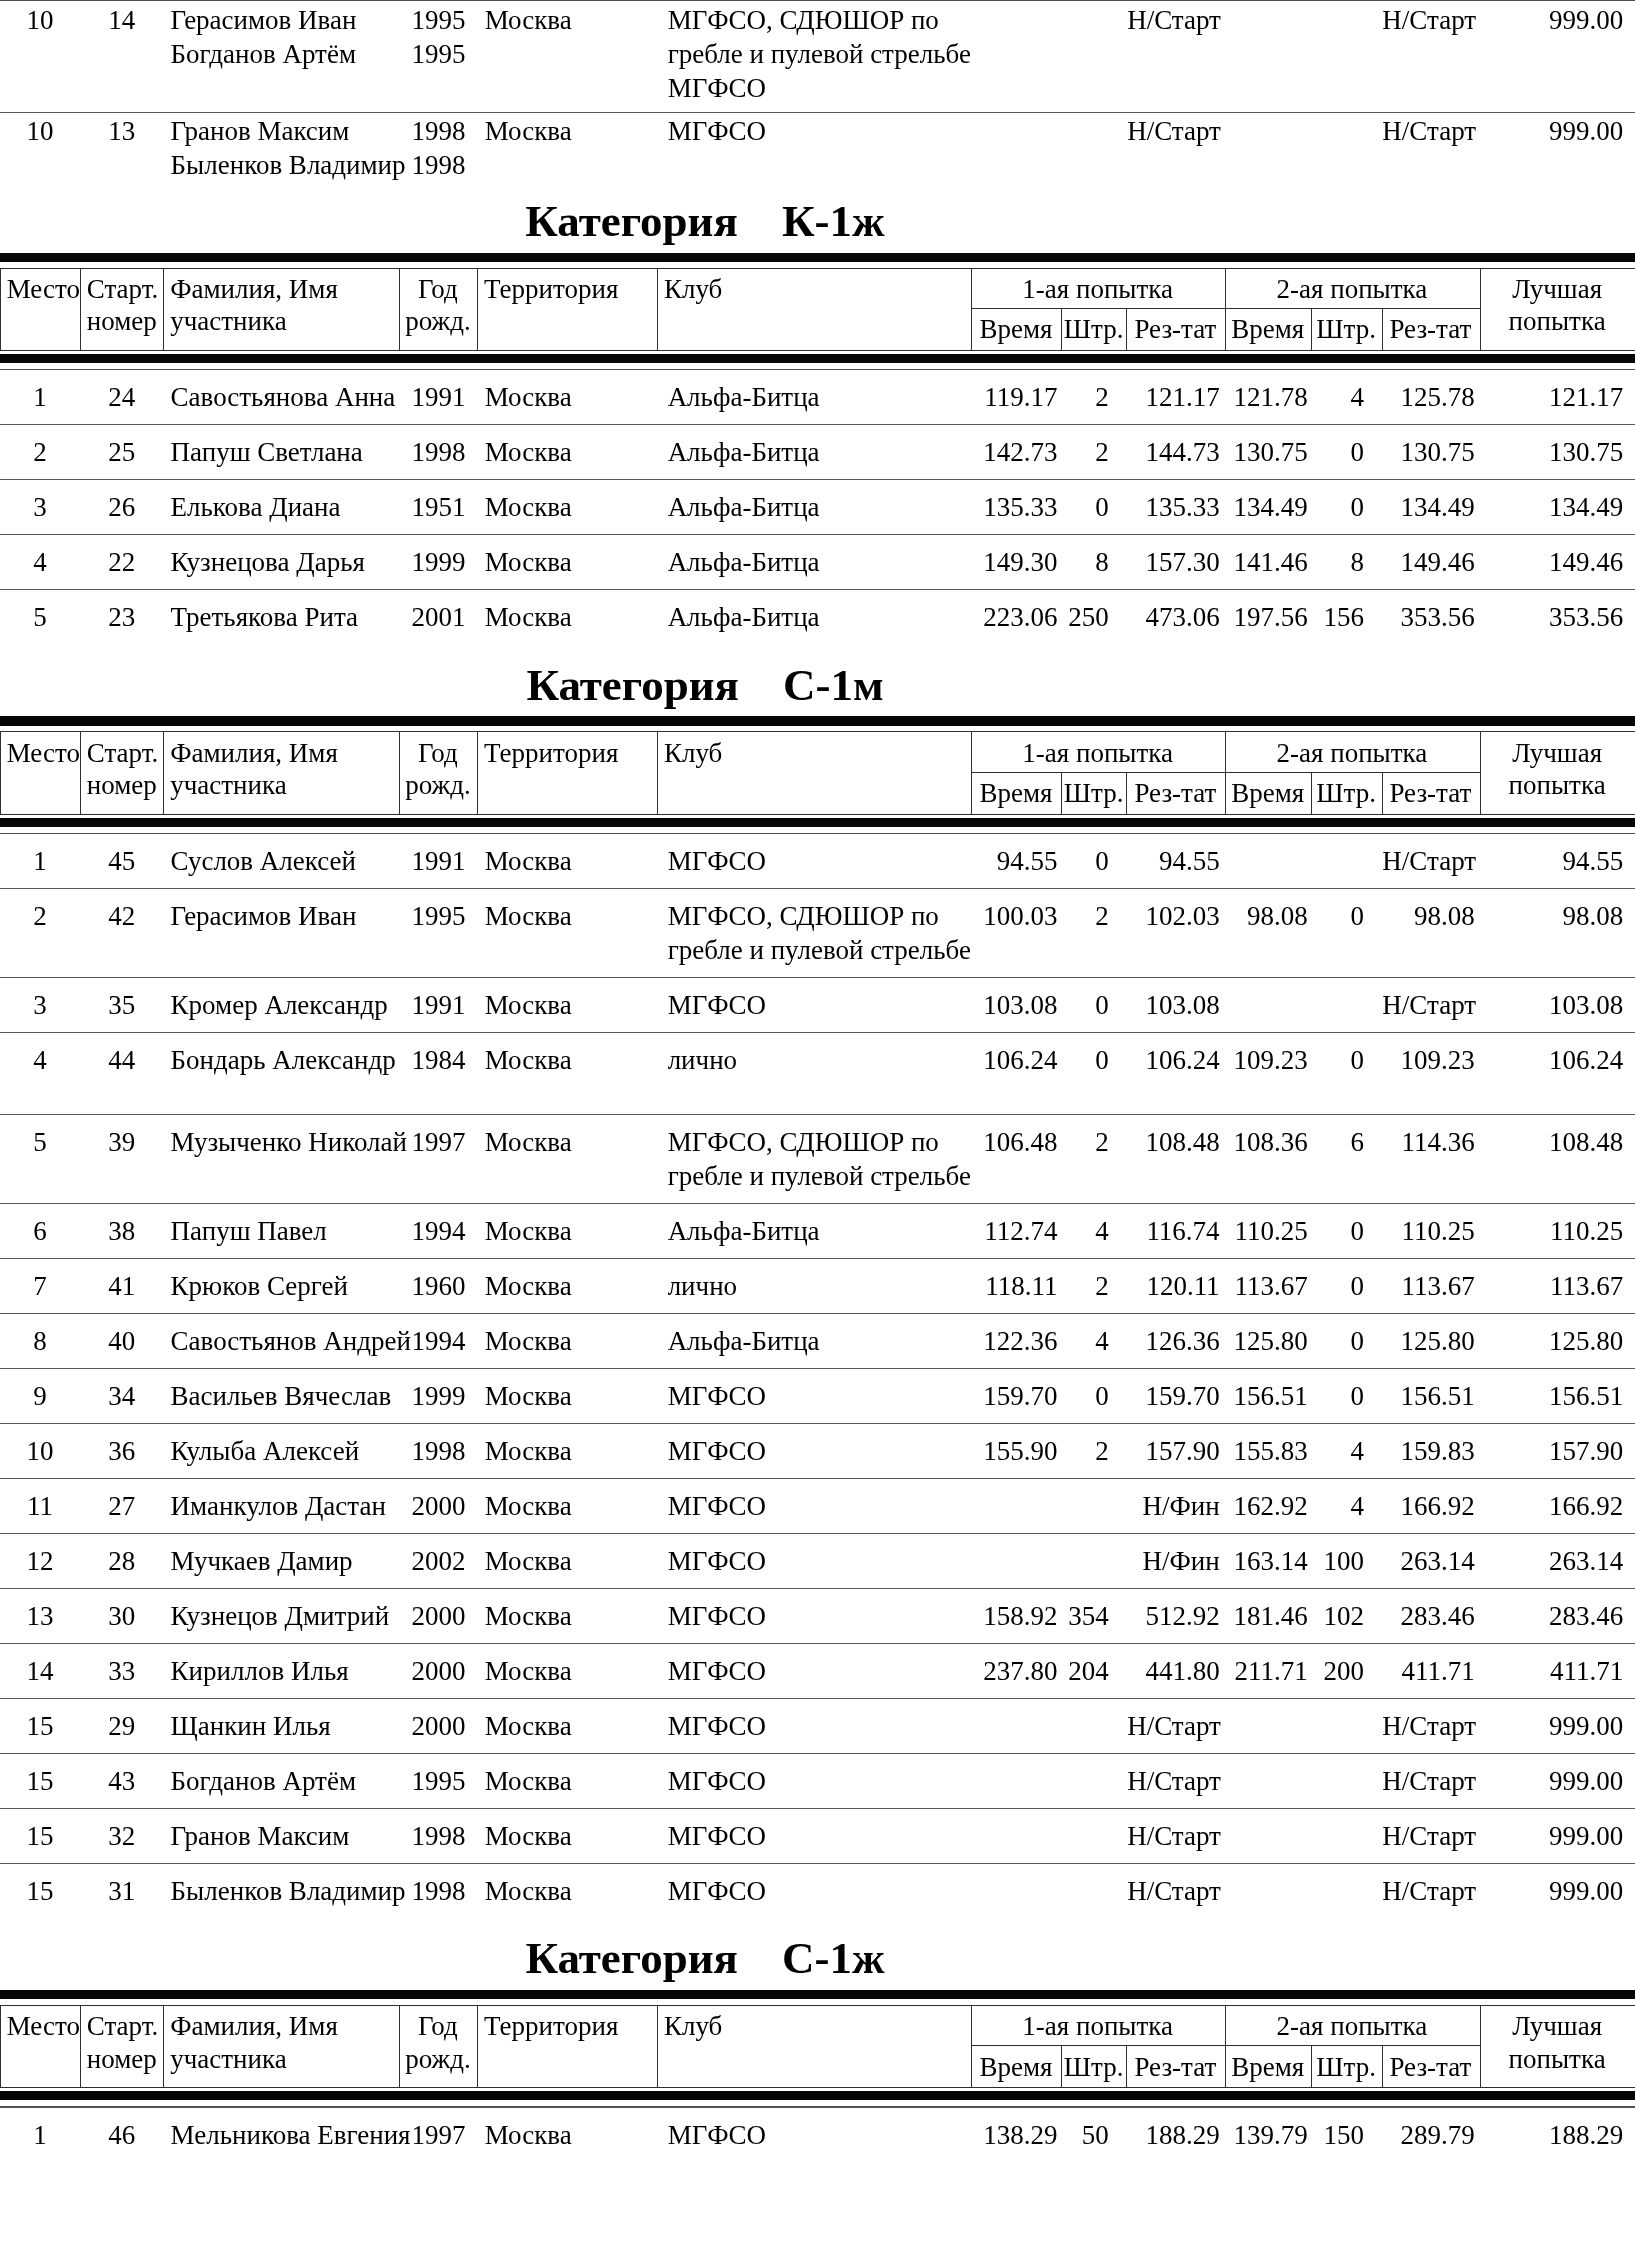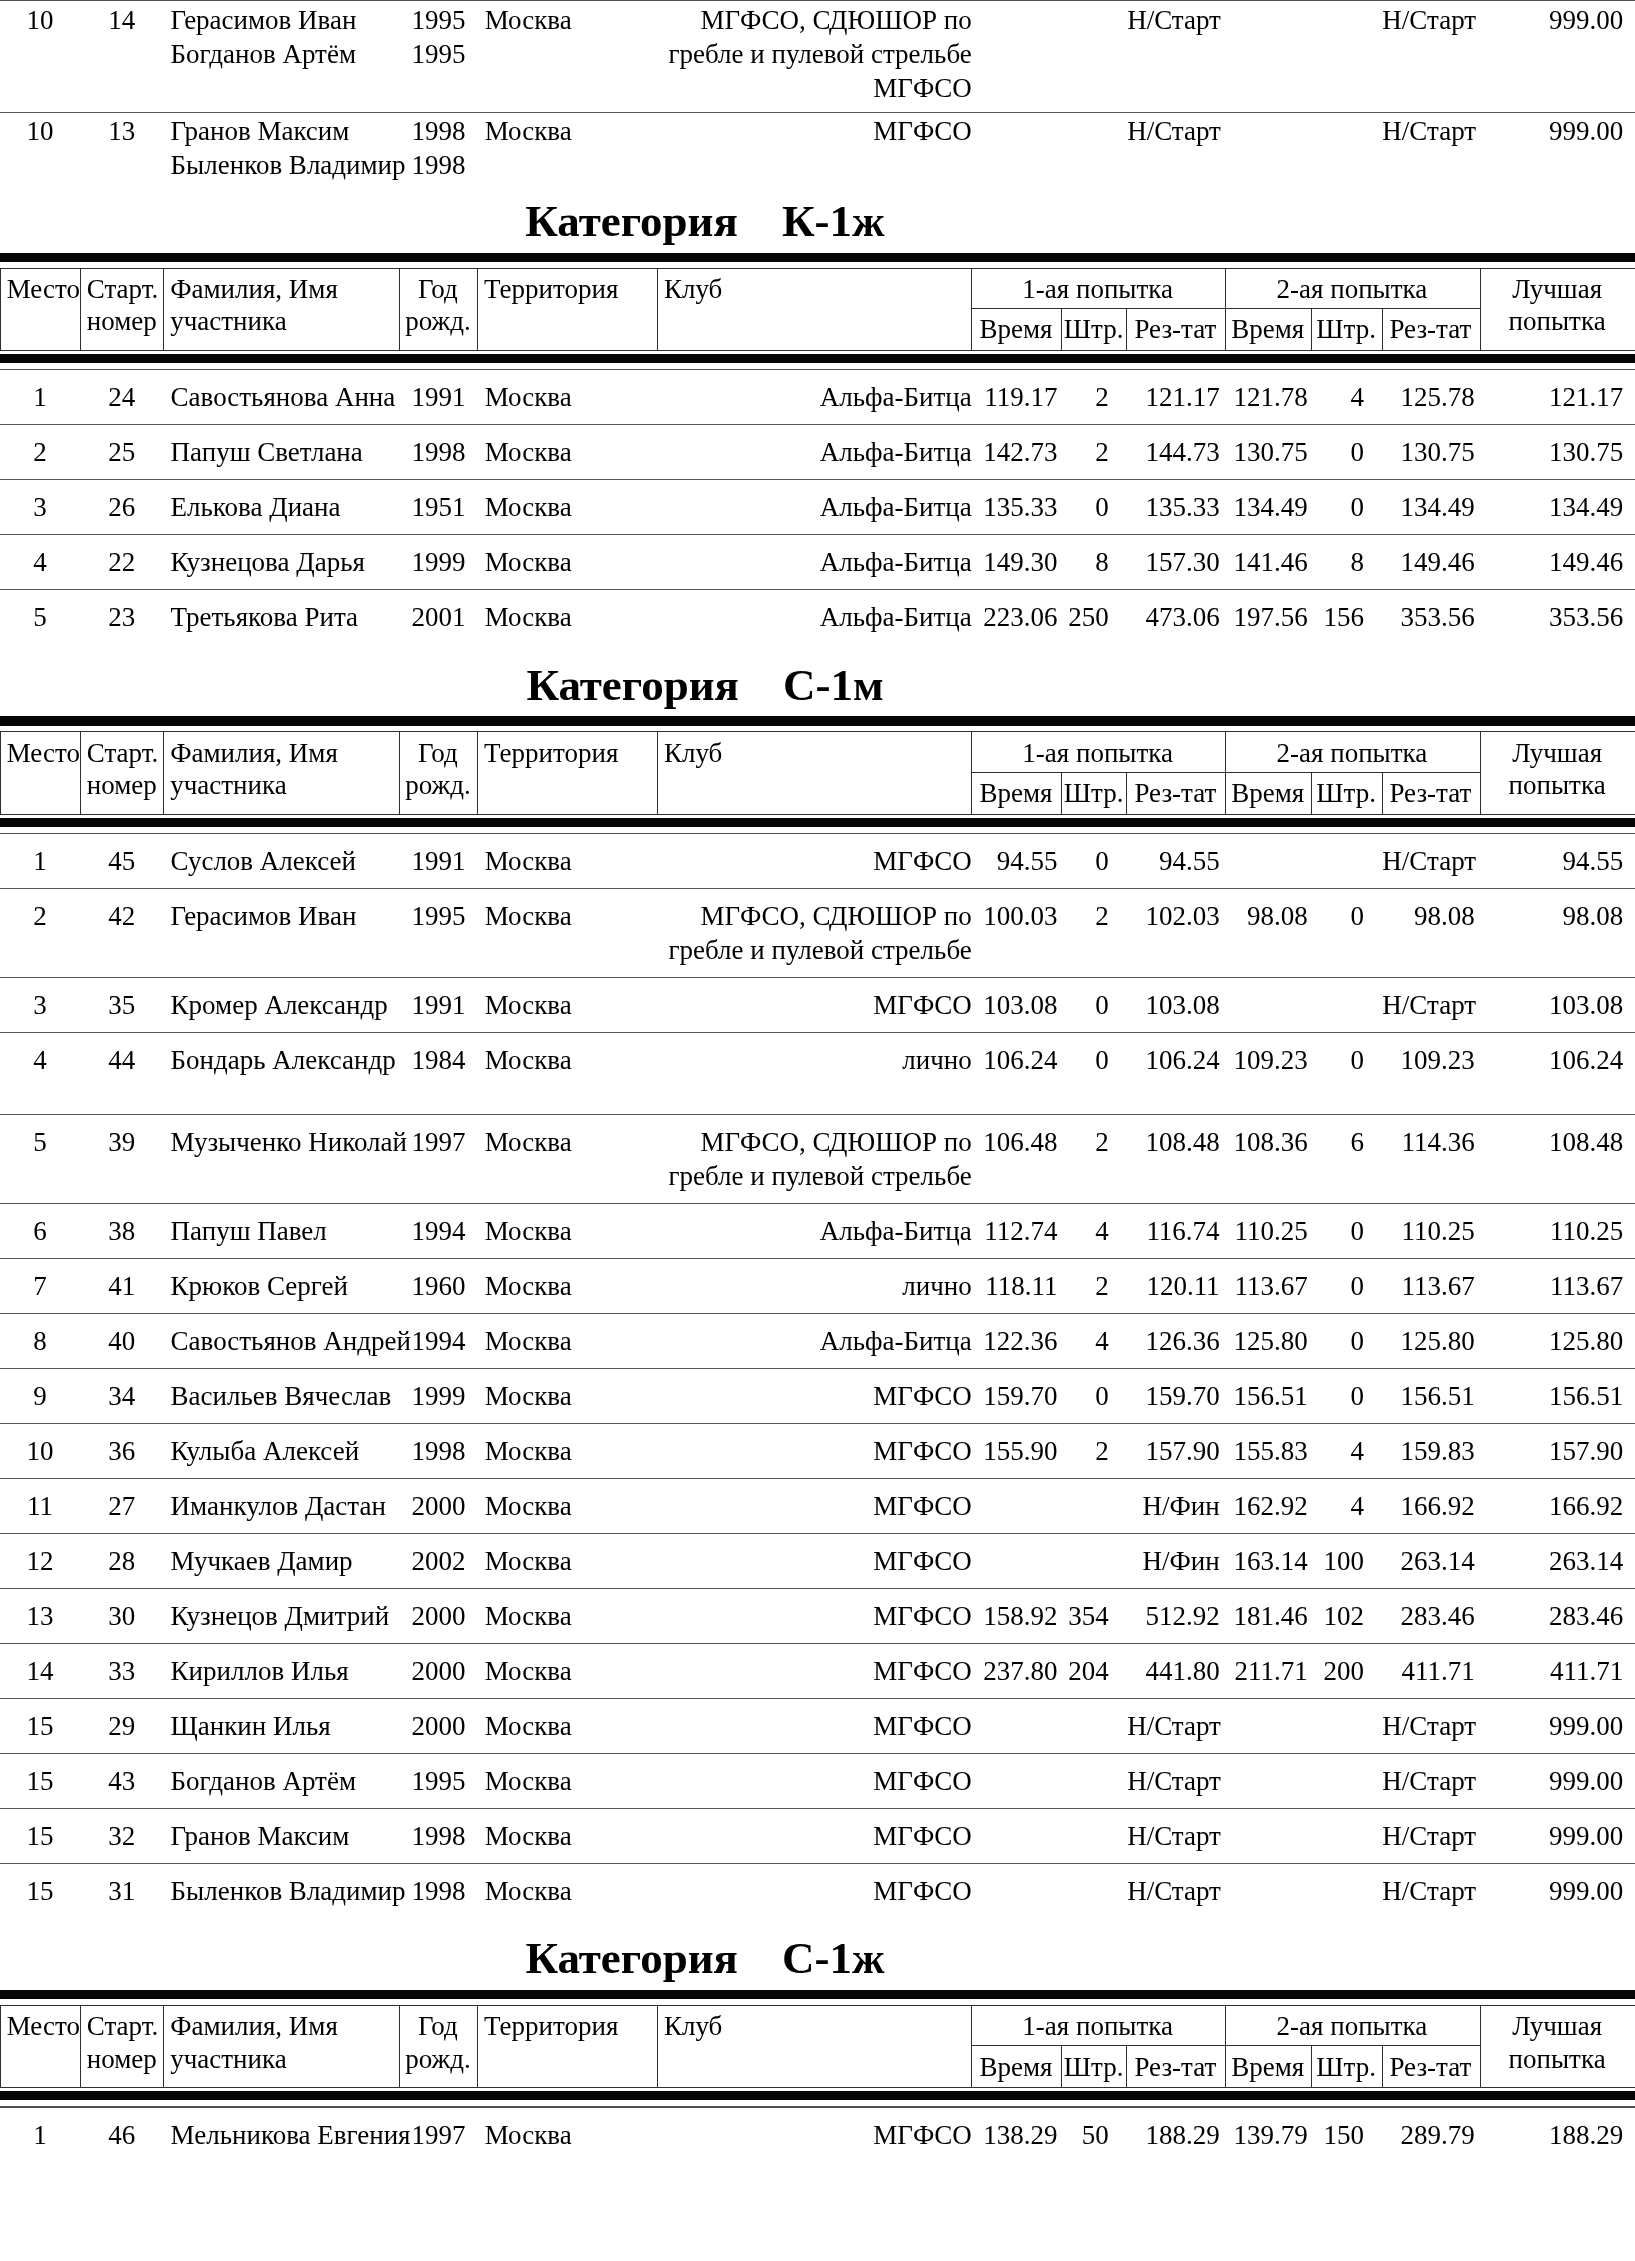--- a/index.html
+++ b/index.html
@@ -36,21 +36,21 @@
 
   
   .data-table td {
     font-size:27px; line-height:34px;
     vertical-align:top; white-space:nowrap;
     padding:10px 0 10px 0;
   }
   .data-table tr + tr td { border-top:1.4px solid #585858; }
   td.place,td.bib,td.year { text-align:center; }
   td.name,td.terr { text-align:left; padding-left:7px; }
-  td.club { text-align:right; padding-left:10px; }
+  td.club { text-align:left; padding-left:10px; }
   td.t1,td.t2 { text-align:right; padding-right:4.2px; }
   td.p1,td.p2 { text-align:right; padding-right:18.4px; }
   td.r1,td.r2 { text-align:right; padding-right:5.7px; }
   td.best { text-align:right; padding-right:12.7px; }
   tr.tall td { padding-bottom:37px; }
 
   
   .carry td { padding:1.4px 0 7px 0; }
   .carry td.name,.carry td.terr { padding-left:7px; }
   .carry td.club { padding-left:10px; }

